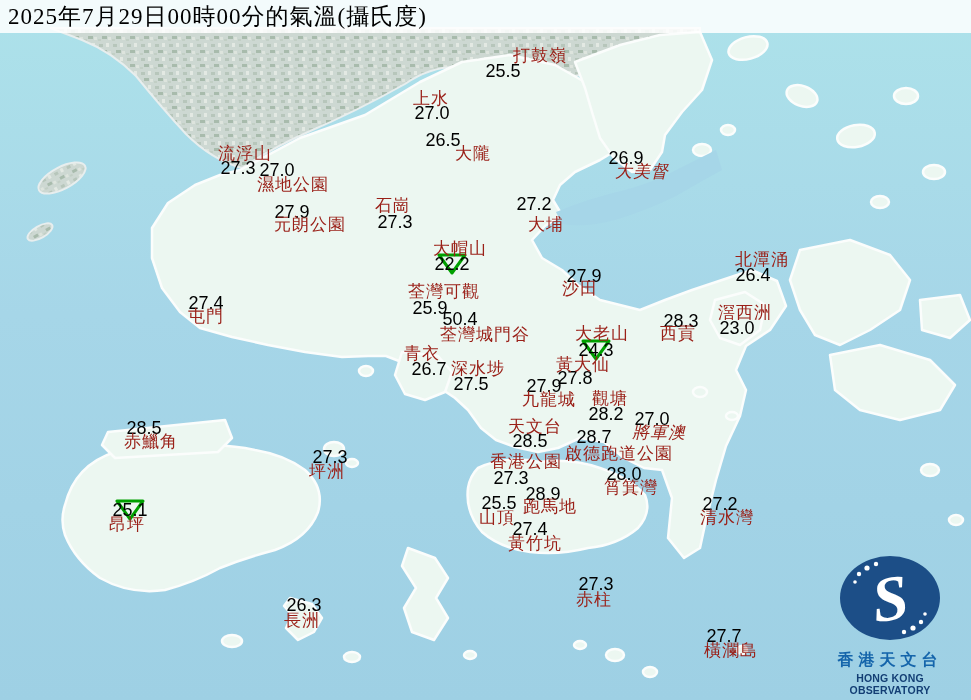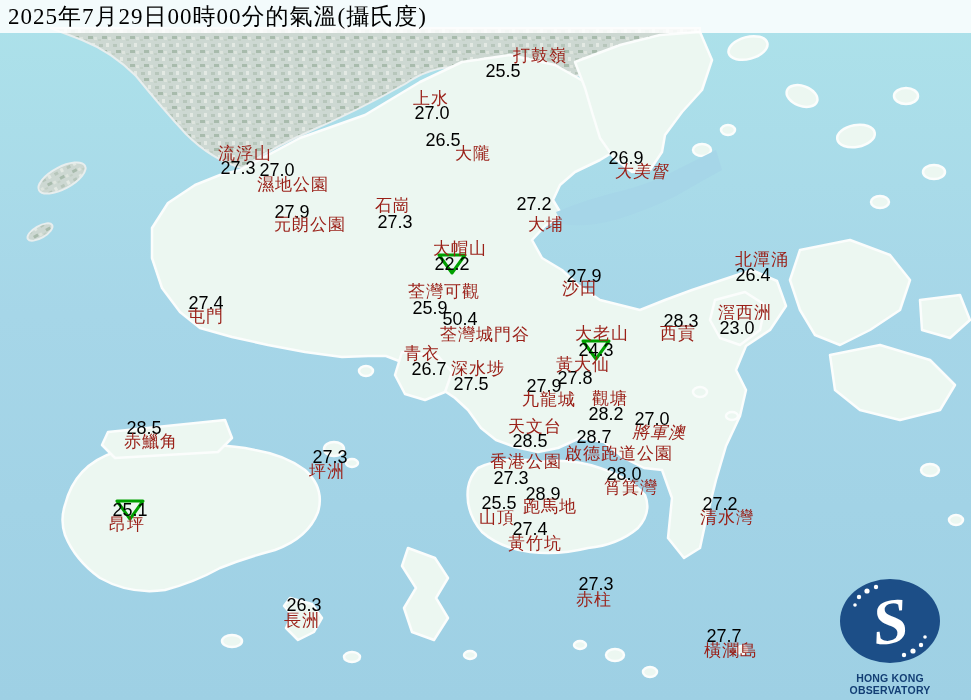--- a/index.html
+++ b/index.html
@@ -211,16 +211,17 @@
           <circle cx="36" cy="16" r="2.6"></circle>
           <circle cx="45" cy="12" r="2.2"></circle>
         <circle cx="24" cy="30" r="1.8"></circle>
           <circle cx="90" cy="70" r="2.2"></circle>
           <circle cx="82" cy="76" r="2.6"></circle>
         <circle cx="73" cy="80" r="2.2"></circle>
           <circle cx="94" cy="62" r="1.8"></circle>
       </g>
       <text x="59" y="68" text-anchor="middle" font-family="Liberation Serif, DejaVu Serif, serif" font-size="64" font-style="italic" font-weight="bold" fill="#ffffff" transform="rotate(-8 59 46)">S</text>
     </svg>
+    <div class="zh">香港天文台</div>
     <div class="en">HONG KONG OBSERVATORY</div>
   </div>
 
 </div>
 
 </body></html>

